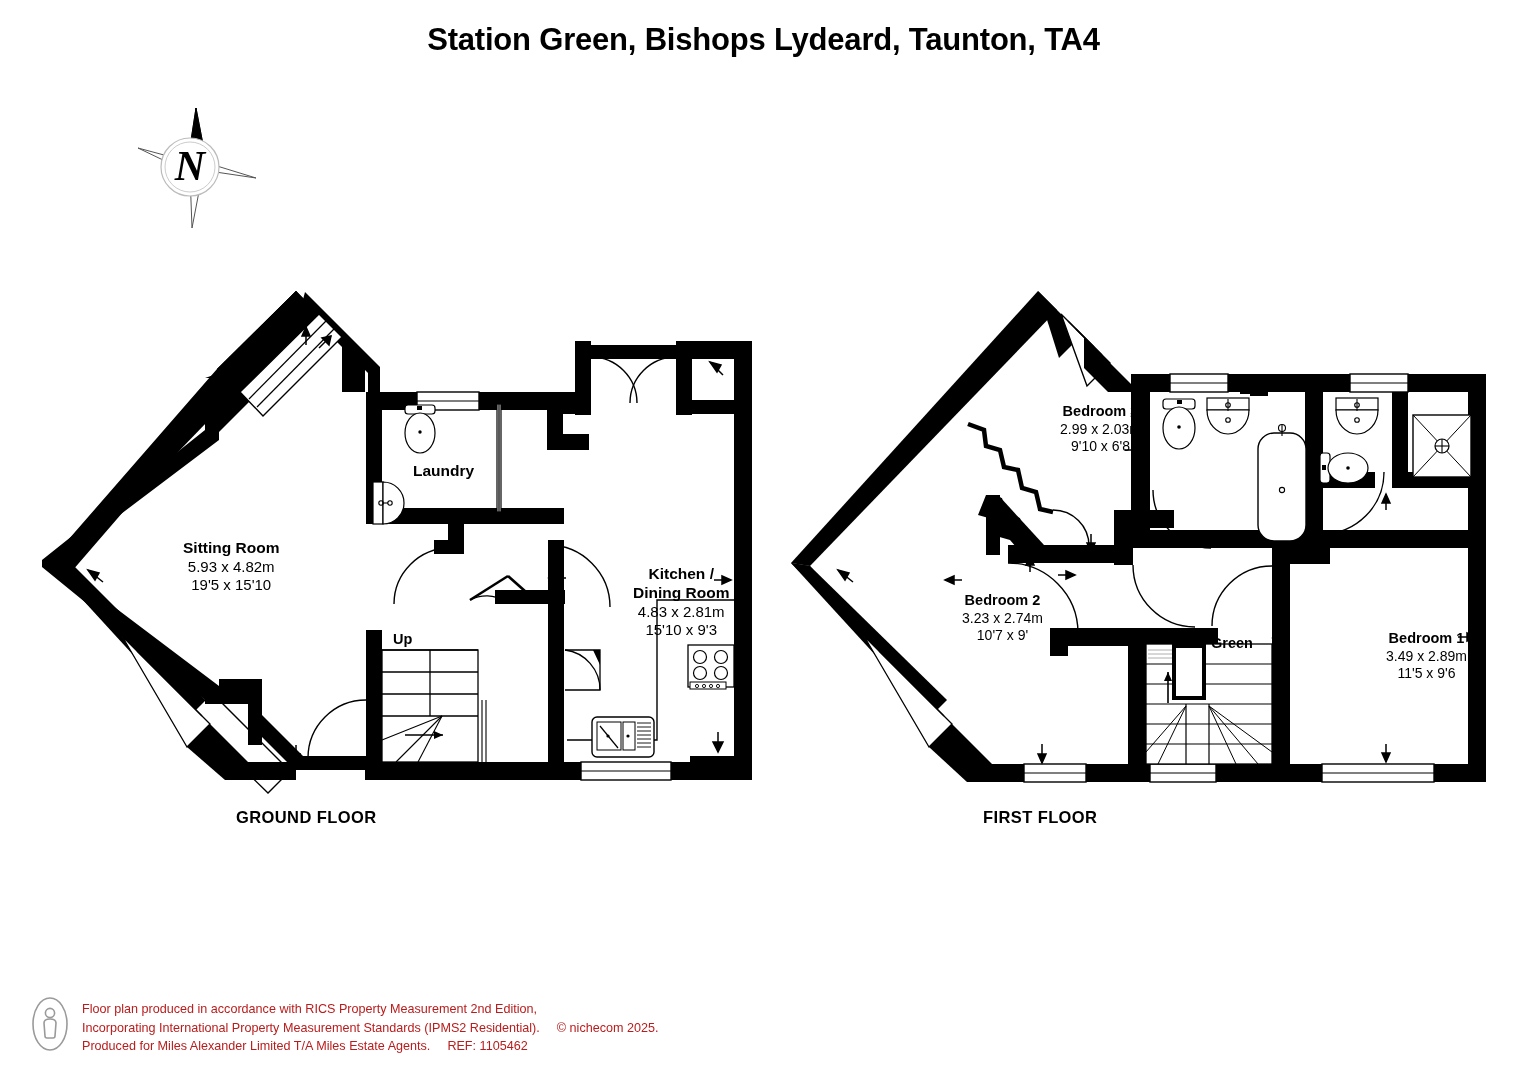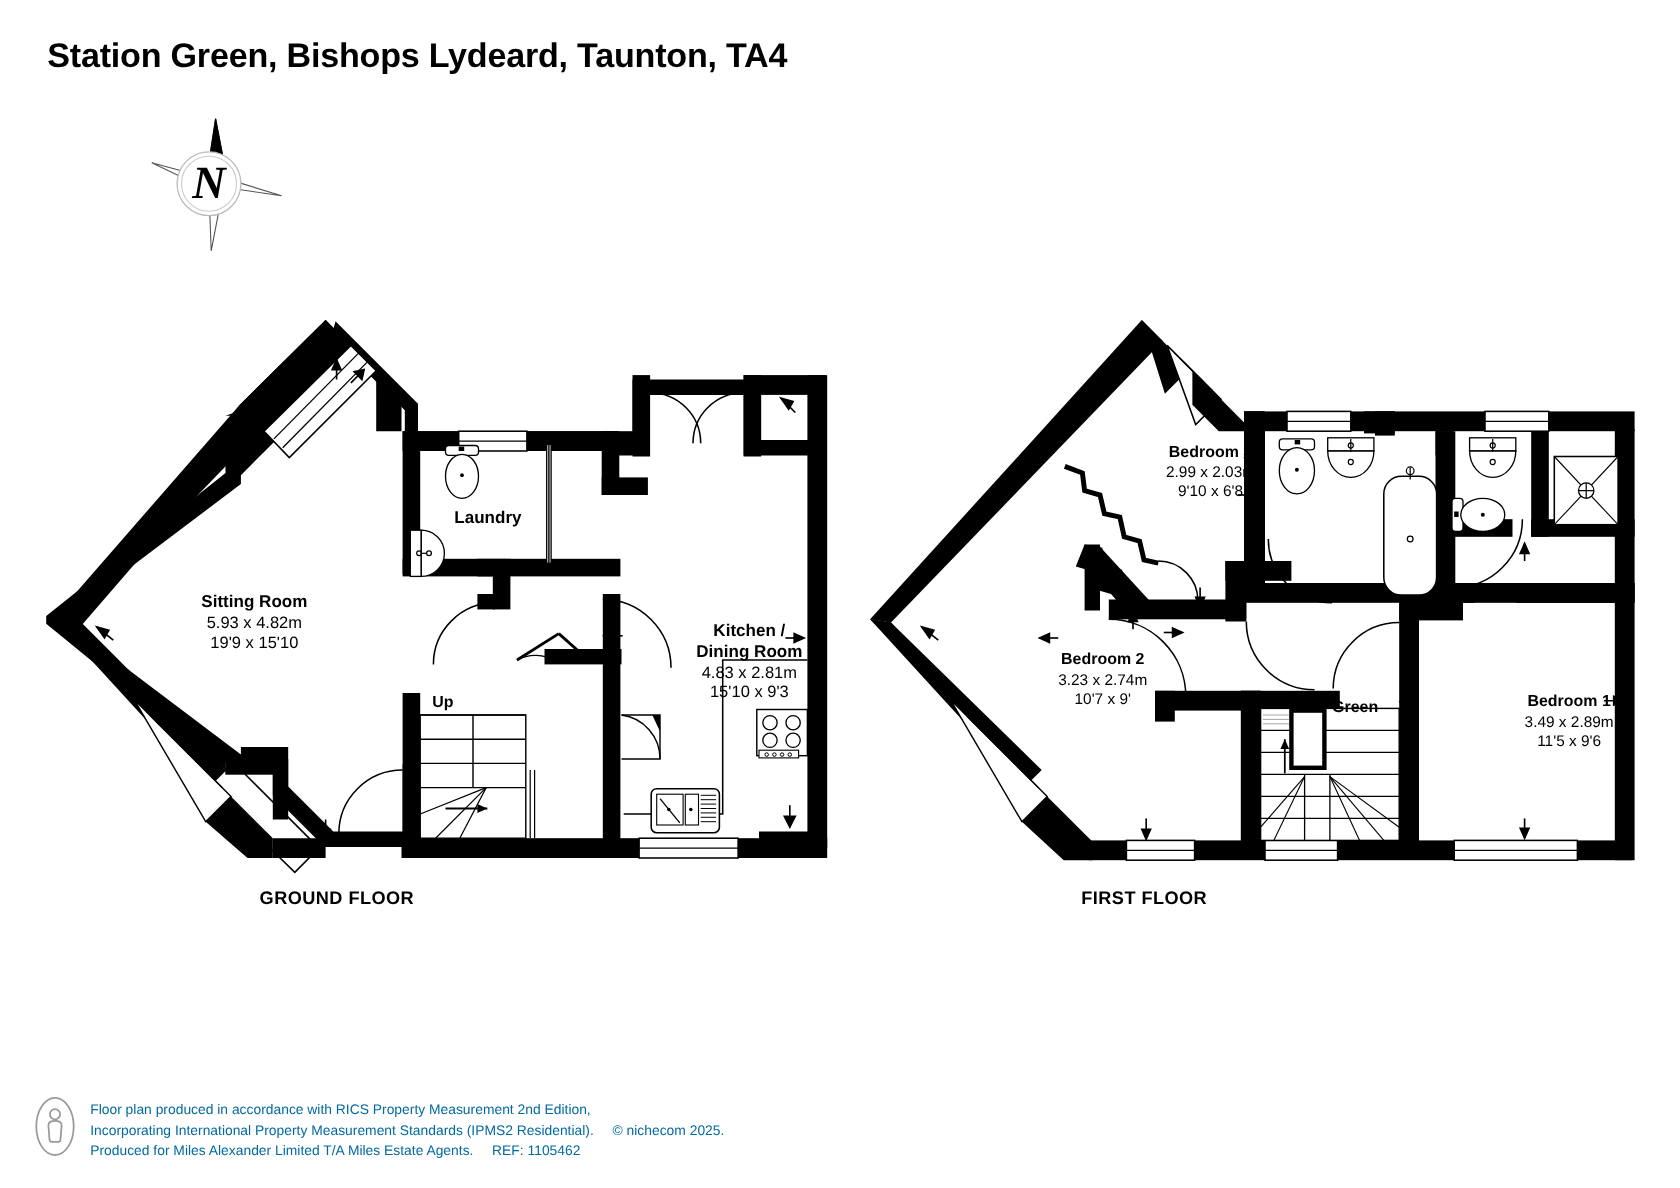--- a/index.html
+++ b/index.html
@@ -13,24 +13,23 @@
     height: 1080px;
     position: relative;
     font-family: "Liberation Sans", sans-serif;
     color: #000000;
     overflow: hidden;
   }
 
   
   .header {
     position: absolute;
-    top: 11px; left: 0; right: 0;
-    text-align: left;
+    top: 0; left: 0; right: 0;
+    text-align: center;
     padding-top: 22px;
-    padding-left: 43px;
   }
   .title {
     font-size: 31px;
     font-weight: bold;
     letter-spacing: -0.2px;
     line-height: 1.15;
   }
   .subtitle {
     font-size: 20px;
     font-weight: normal;
@@ -113,21 +112,21 @@
     left: 30px;
     top: 1000px;
     display: flex;
     align-items: flex-start;
     gap: 12px;
   }
   .footer-icon { width: 40px; height: 56px; flex: 0 0 auto; margin-top: -4px; }
   .footer-text {
     font-size: 12.6px;
     line-height: 1.48;
-    color: #0369a1;
+    color: #b91c1c;
     white-space: nowrap;
   }
   .footer-text .line { display: block; }
   .footer-text .gap { display:inline-block; width: 10px; }
 </style>
 </head>
 <body>
 
 <div class="header">
   <div class="title">Station Green, Bishops Lydeard, Taunton, TA4</div>
@@ -591,21 +590,21 @@
     </g>
 
   </g>
 
 </svg>
 </div>
 
 <div class="room-label" id="lbl-sitting">
   <span class="rl-name">Sitting Room</span>
   <span class="rl-dim">5.93 x 4.82m</span>
-  <span class="rl-dim">19'9 x 15'10</span>
+  <span class="rl-dim">19'5 x 15'10</span>
 </div>
 
 <div id="lbl-laundry" class="stair-label" style="font-size:15.5px;">Laundry</div>
 
 <div class="room-label" id="lbl-kitchen">
   <span class="rl-name">Kitchen /</span>
   <span class="rl-name">Dining Room</span>
   <span class="rl-dim">4.83 x 2.81m</span>
   <span class="rl-dim">15'10 x 9'3</span>
 </div>

